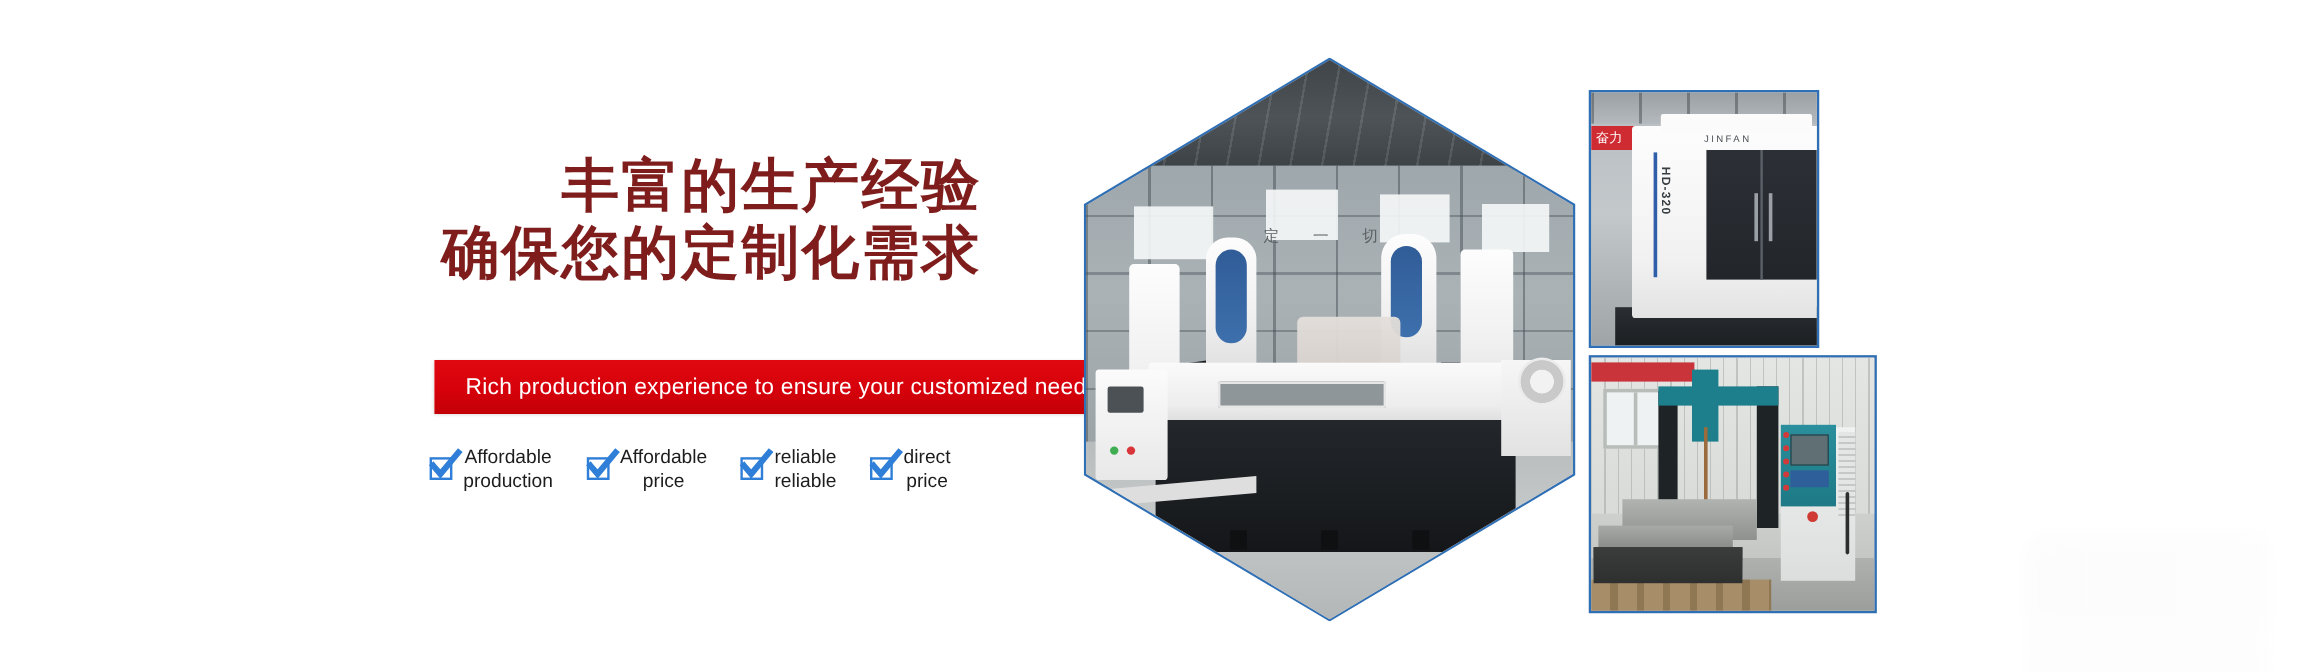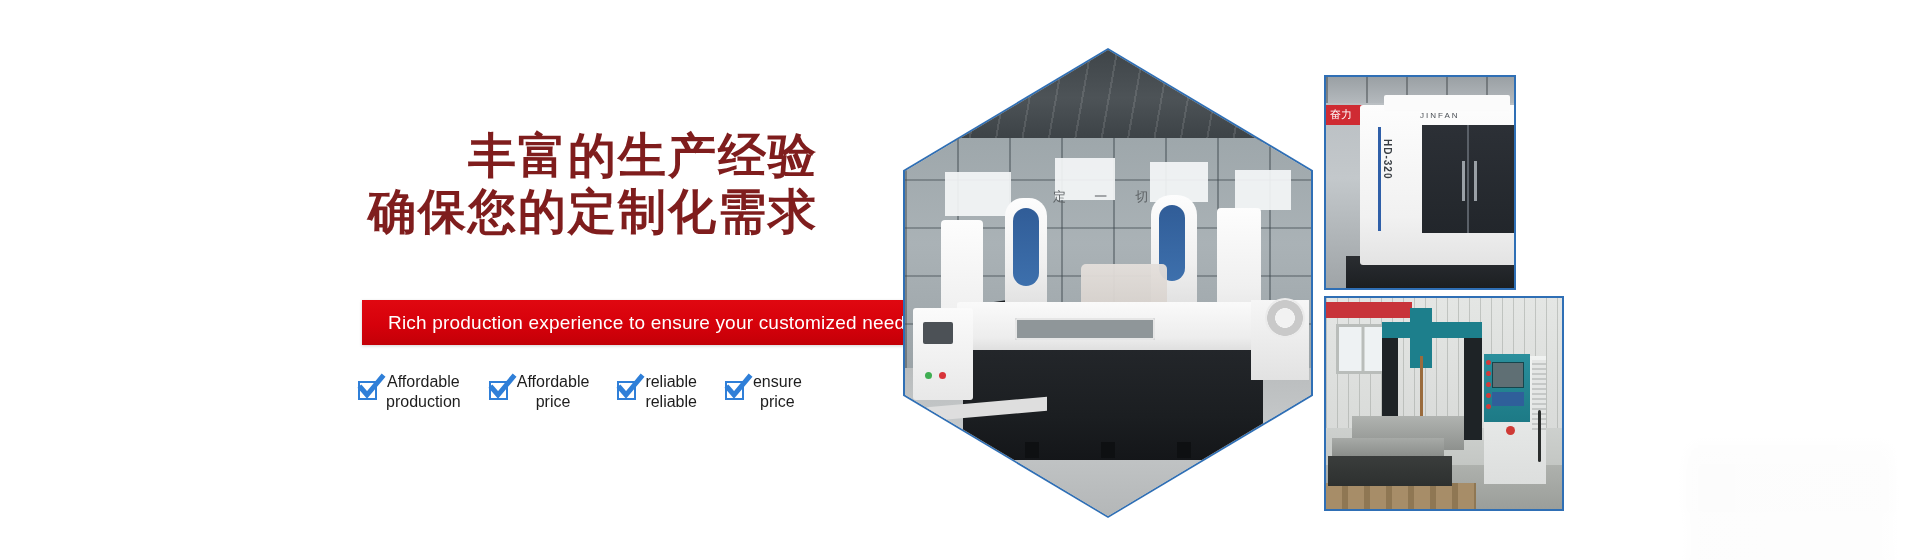--- a/index.html
+++ b/index.html
@@ -520,21 +520,21 @@
       </span>
     </div>
 
     <div class="feature">
       <span class="chk">
         <svg viewBox="0 0 26 26" aria-hidden="true">
           <path d="M3 13 L9 20 L24 2" fill="none" stroke="#2f7fd8" stroke-width="5" stroke-linecap="square"></path>
         </svg>
       </span>
       <span class="feature-label">
-        <span>ensure</span><br>
+        <span>direct</span><br>
         <span>price</span>
       </span>
     </div>
 
   </div>
 
   <div class="hex-wrap">
     <div class="hex"></div>
     <div class="hex-inner">
       <div class="f-roof"></div>

